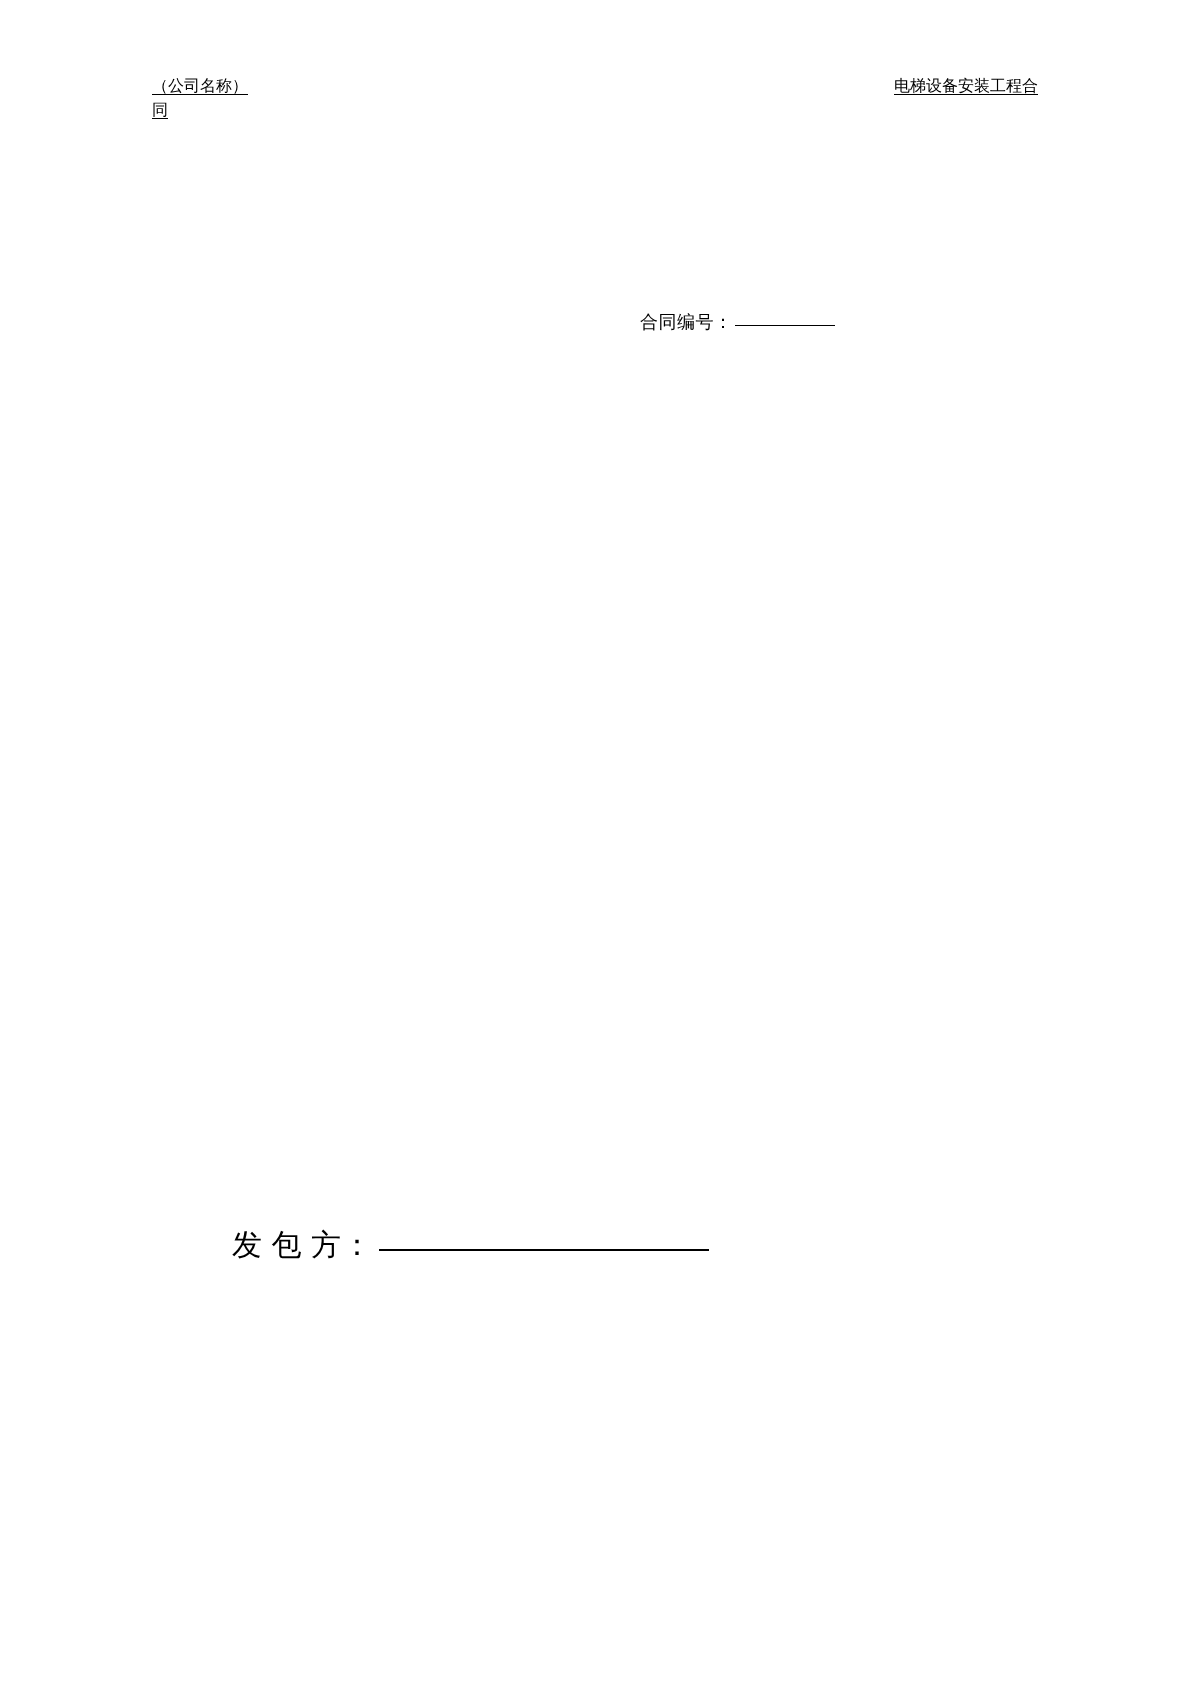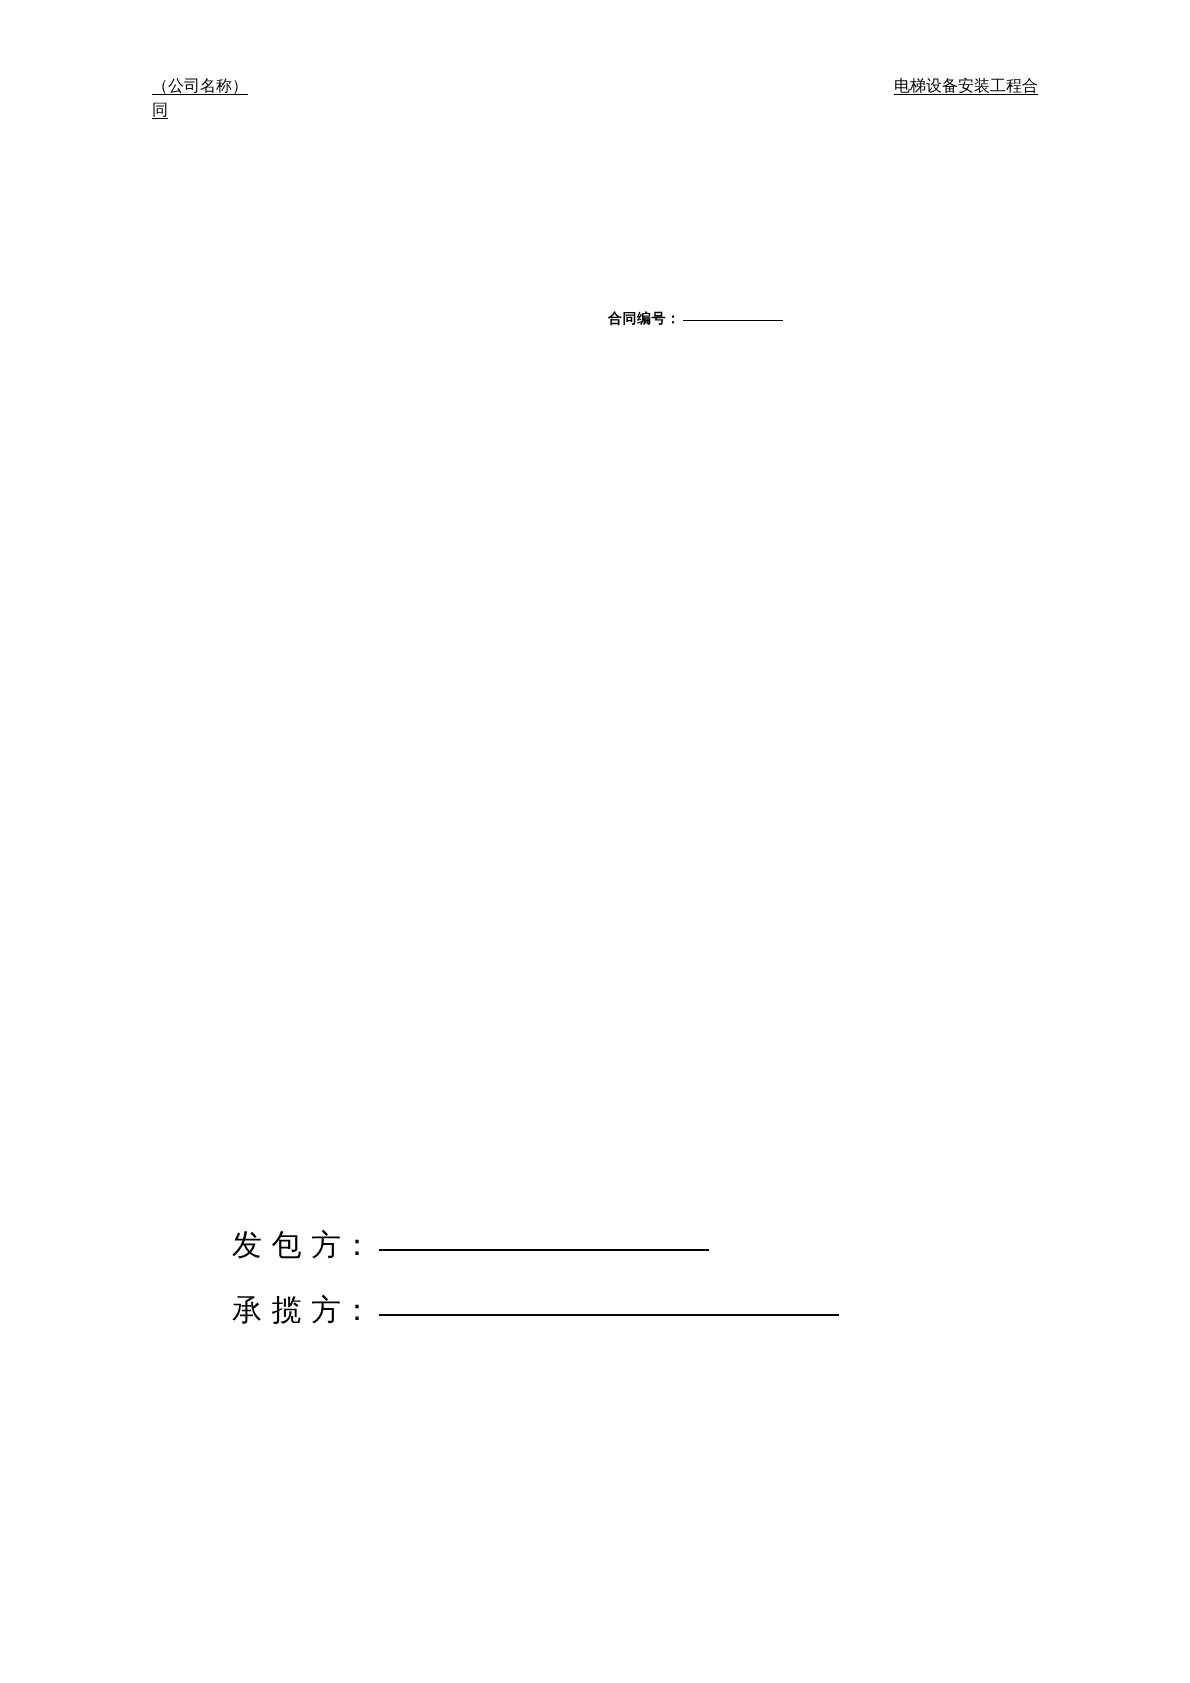--- a/index.html
+++ b/index.html
@@ -44,25 +44,25 @@
     white-space: nowrap;
   }
   .header-wrap {
     display: block;
     margin-top: 1px;
   }
 
   
   .contract-no {
     position: absolute;
-    left: 608px;
+    left: 640px;
     top: 310px;
     font-family: "Liberation Sans", sans-serif;
-    font-size: 14px;
-    font-weight: bold;
+    font-size: 18px;
+    font-weight: normal;
     letter-spacing: 0.5px;
     white-space: nowrap;
   }
   .contract-no .blank {
     display: inline-block;
     width: 100px;
     border-bottom: 1.5px solid #000;
     margin-left: 2px;
     vertical-align: 2px;
   }
@@ -130,20 +130,16 @@
 
 
   <div class="fields">
 
 
     <div class="field-row indent-2">
       <span class="field-label">发 包 方：</span>
       <span class="field-blank" style="width:330px"></span>
     </div>
 
-    <div class="field-row indent-3">
-      <span class="field-label">承 揽 方：</span>
-      <span class="field-blank" style="width:460px"></span>
-    </div>
 
   </div>
 
 </div>
 
 </body></html>

